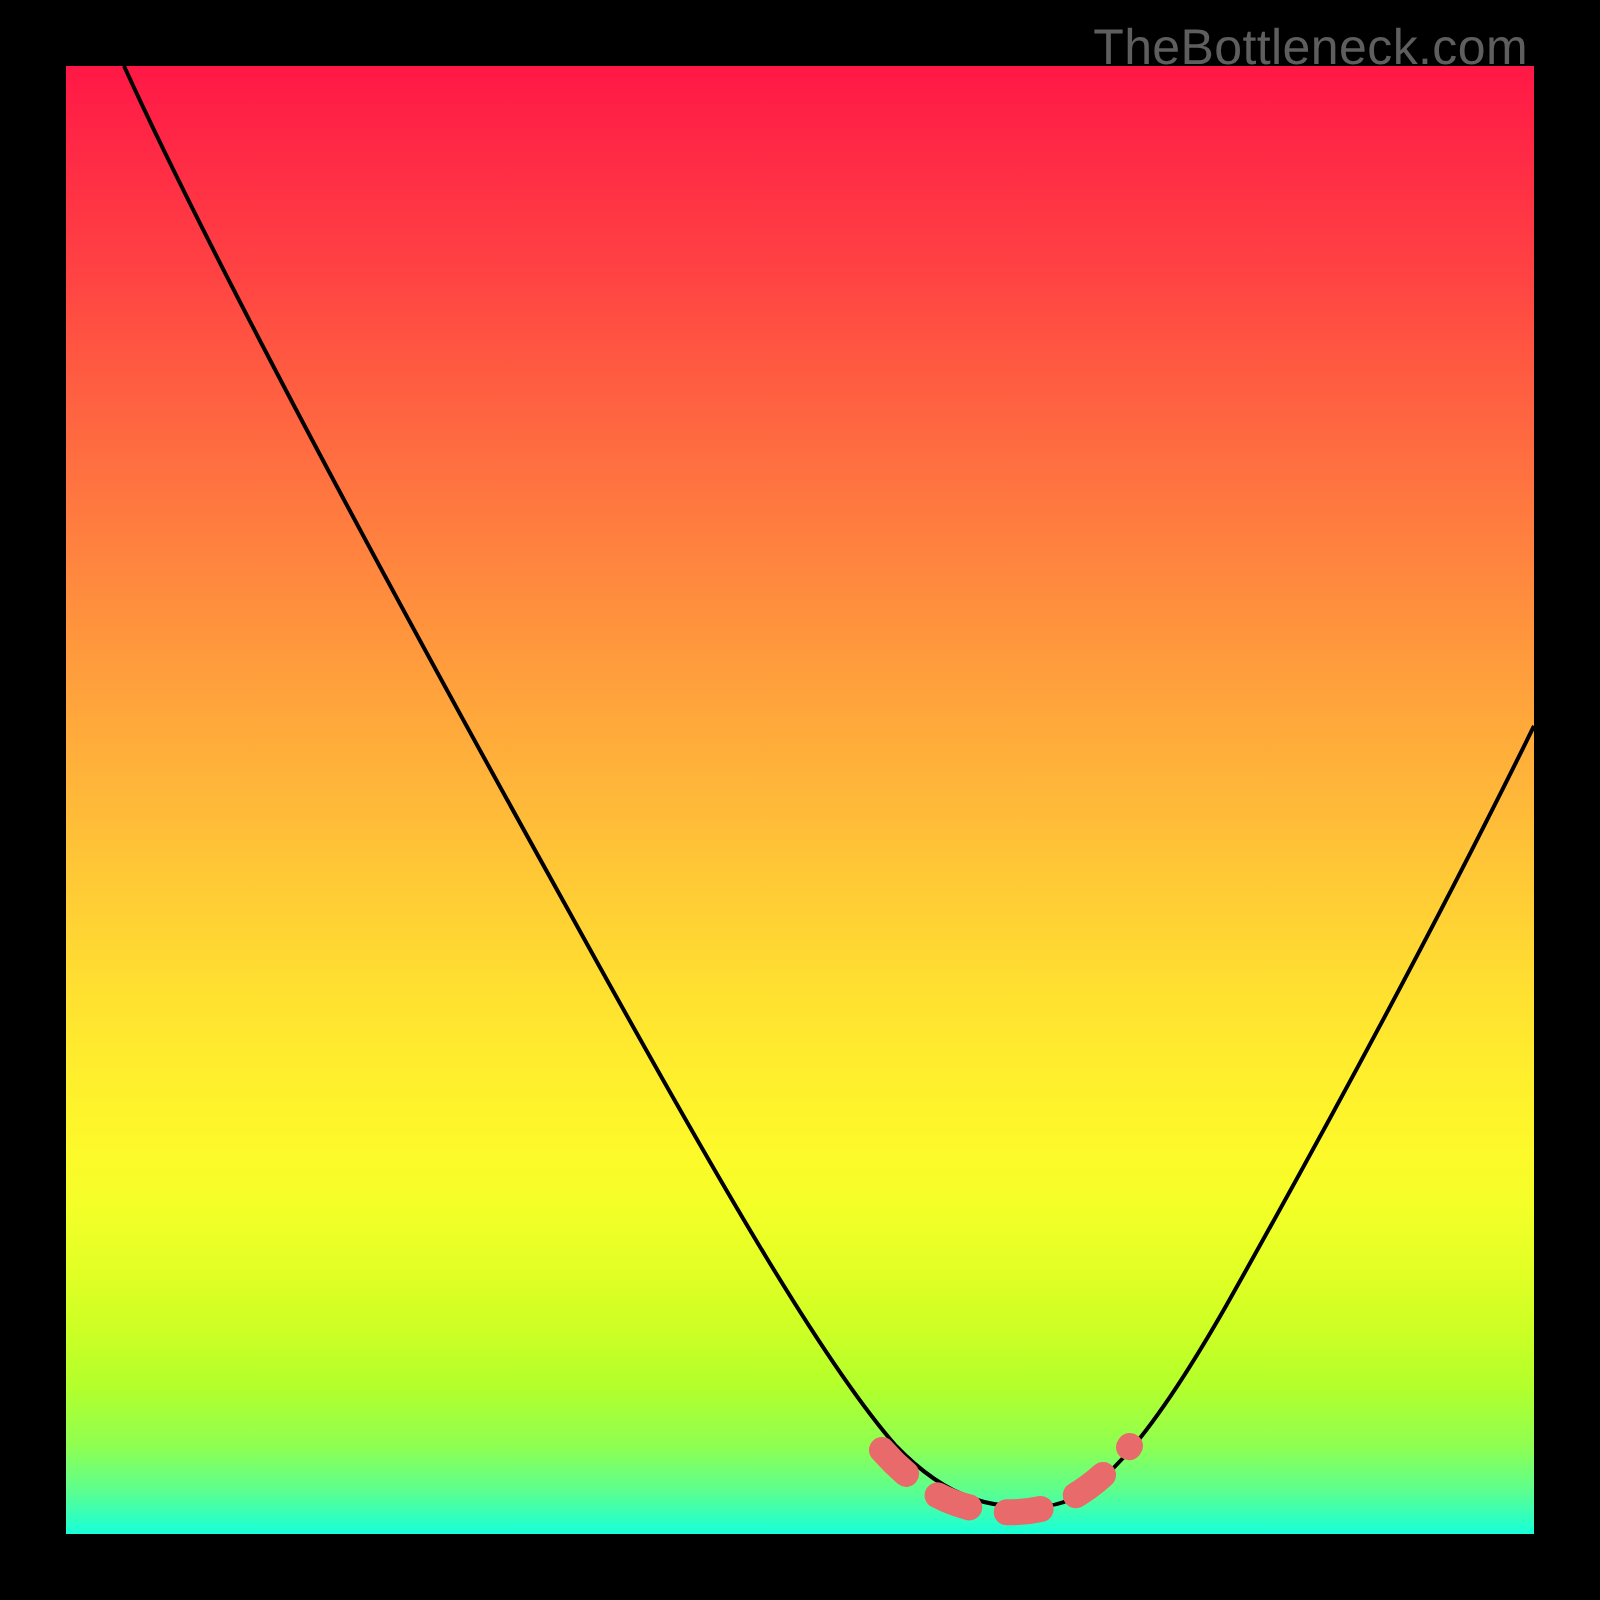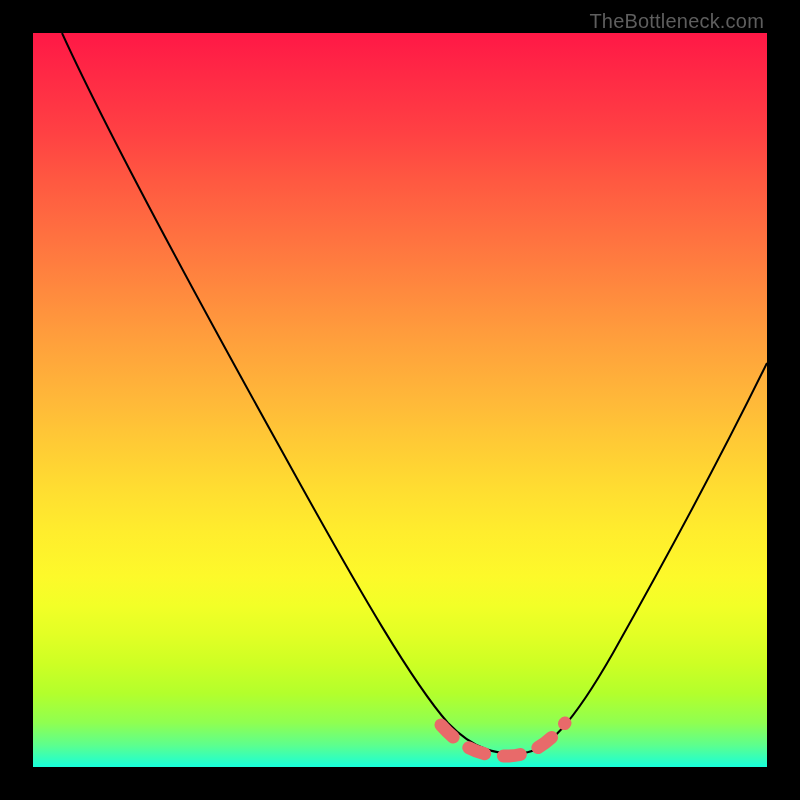--- a/index.html
+++ b/index.html
@@ -42,21 +42,21 @@
       #8fff51 94%,
       #5dff8d 97%,
       #17ffda 100%
     );
   }
   .watermark {
     position: absolute;
     top: 10px;
     right: 36px;
     font-family: Arial, Helvetica, sans-serif;
-    font-size: 20px;
+    font-size: 25px;
     color: #5e5e5e;
     font-weight: 500;
     letter-spacing: 0.2px;
   }
   svg.curve {
     position: absolute;
     left: 0;
     top: 0;
     width: 734px;
     height: 734px;

